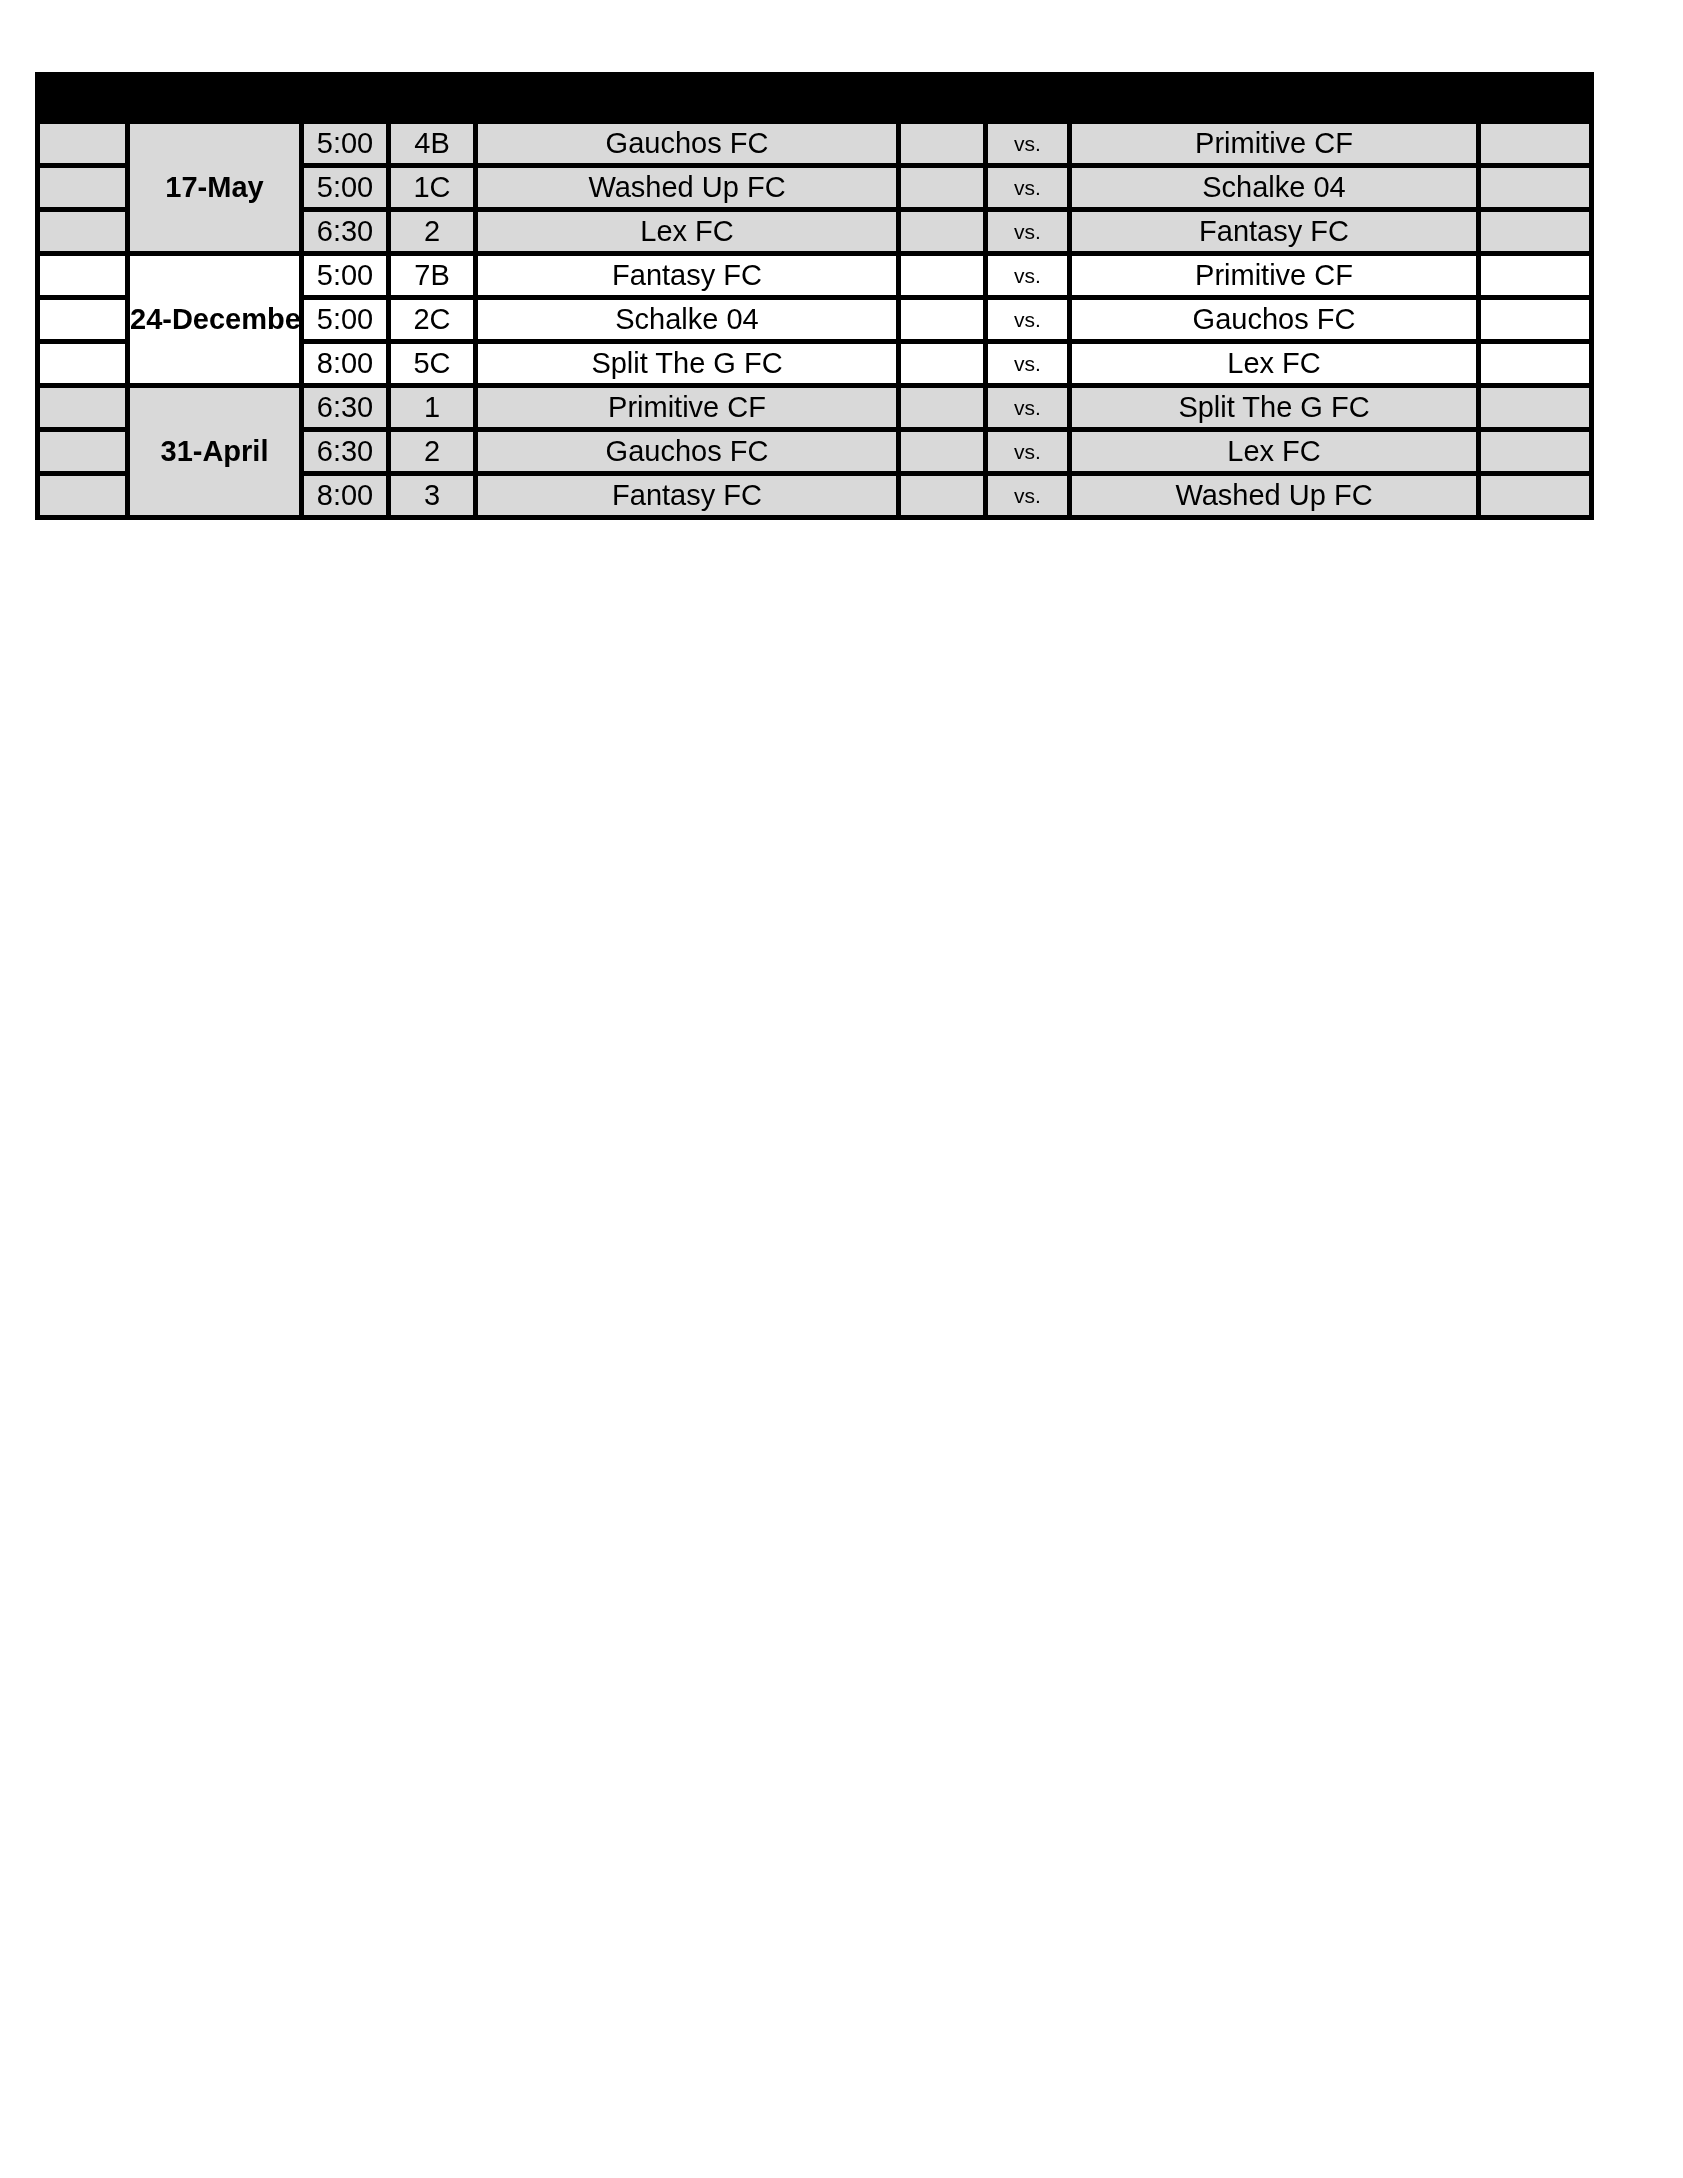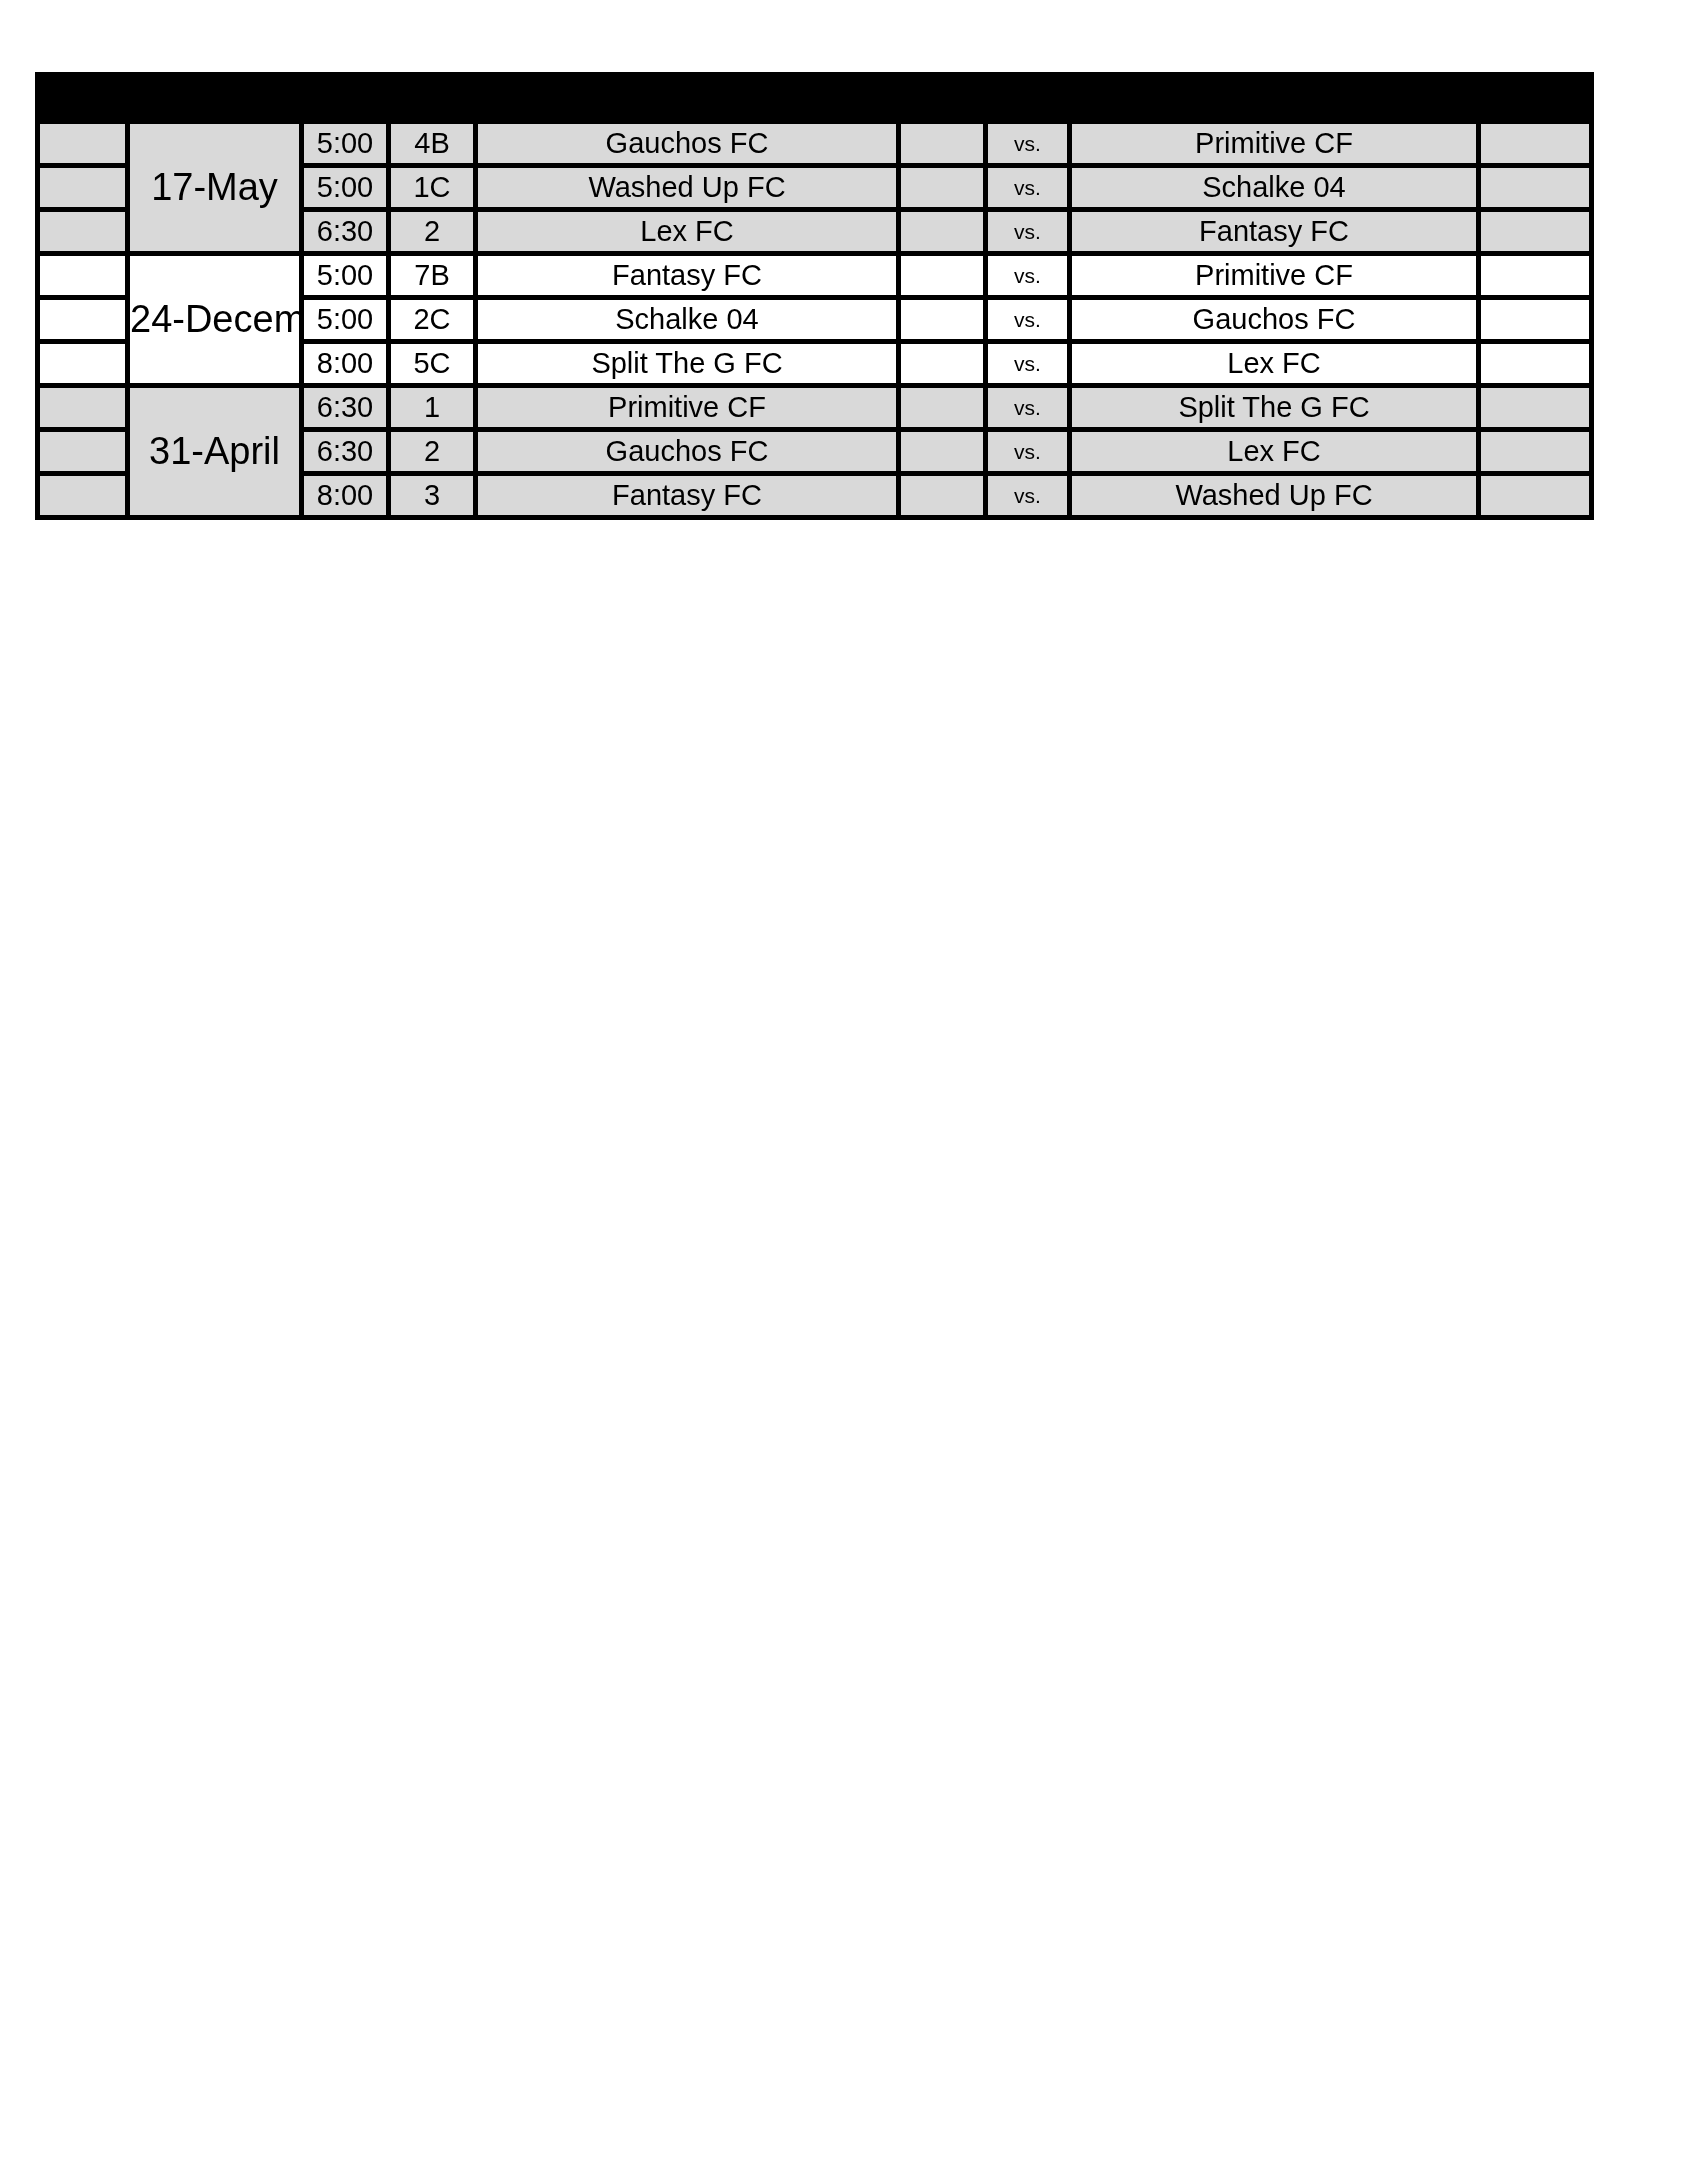--- a/index.html
+++ b/index.html
@@ -48,22 +48,22 @@
   thead th.hdr-official {
     font-weight: normal;
     font-size: 22px;
   }
   thead th.hdr-field { font-size: 26px; }
 
   tbody td { font-size: 29px; background: #ffffff; }
   tr.shaded td { background: #d9d9d9; }
 
   td.date-cell {
-    font-weight: normal;
-    font-size: 38px;
+    font-weight: bold;
+    font-size: 29px;
   }
   td.vs-cell { font-size: 21px; }
 
   
   col.c-official { width: 90px; }
   col.c-date     { width: 174px; }
   col.c-time     { width: 87px; }
   col.c-field    { width: 87px; }
   col.c-home     { width: 423px; }
   col.c-score1   { width: 87px; }

